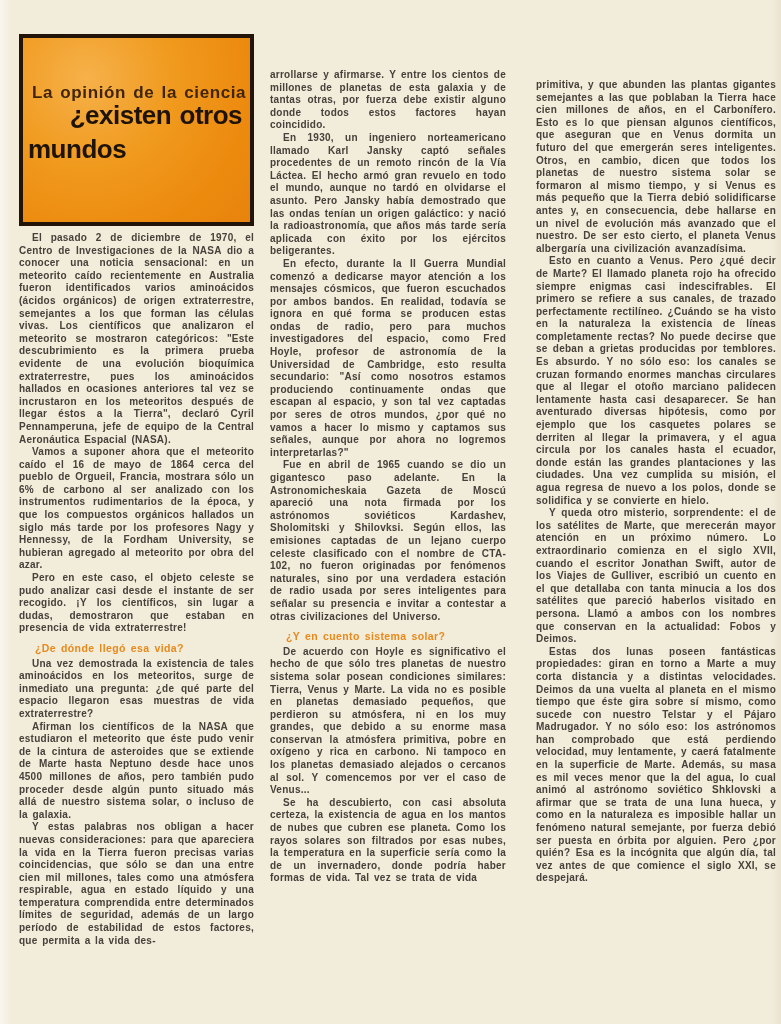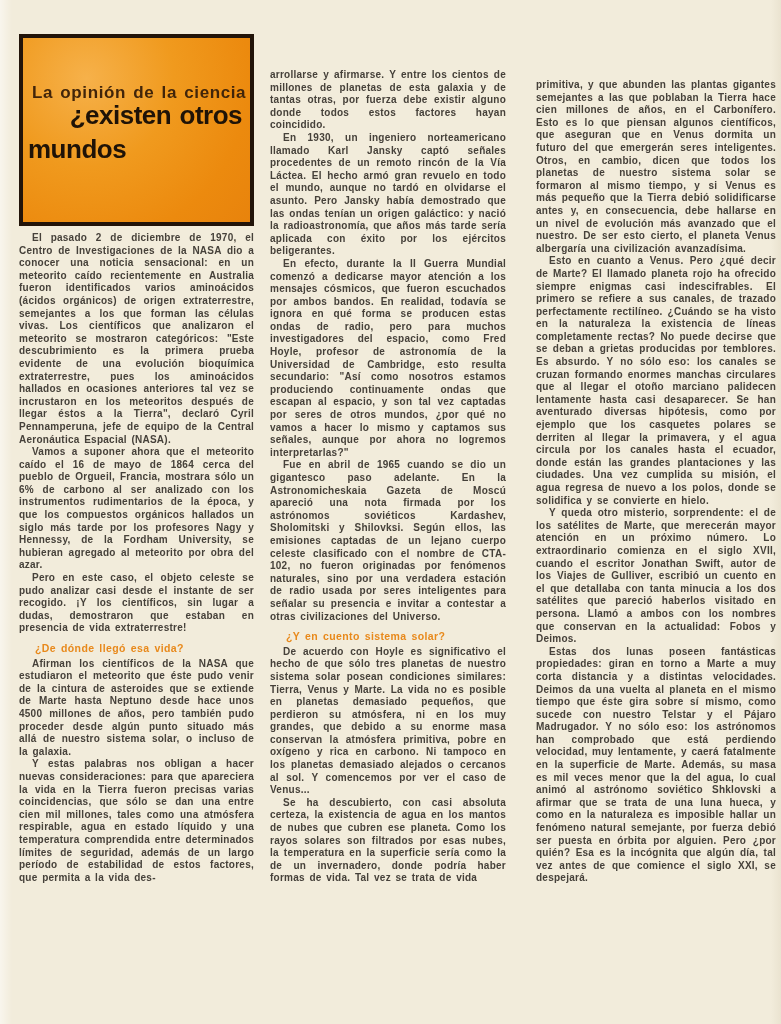--- a/index.html
+++ b/index.html
@@ -83,20 +83,21 @@
       <div class="box-title">
         <span class="t-line">¿existen otros</span>
         <span class="t-line">mundos</span>
       </div>
     </div>
     <div>
         <p class="para">El pasado 2 de diciembre de 1970, el Centro de Investigaciones de la NASA dio a conocer una noticia sensacional: en un meteorito caído recientemente en Australia fueron identificados varios aminoácidos (ácidos orgánicos) de origen extraterrestre, semejantes a los que forman las células vivas. Los científicos que analizaron el meteorito se mostraron categóricos: "Este descubrimiento es la primera prueba evidente de una evolución bioquímica extraterrestre, pues los aminoácidos hallados en ocasiones anteriores tal vez se incrustaron en los meteoritos después de llegar éstos a la Tierra", declaró Cyril Pennamperuna, jefe de equipo de la Central Aeronáutica Espacial (NASA).</p>
         <p class="para">Vamos a suponer ahora que el meteorito caído el 16 de mayo de 1864 cerca del pueblo de Orgueil, Francia, mostrara sólo un 6% de carbono al ser analizado con los instrumentos rudimentarios de la época, y que los compuestos orgánicos hallados un siglo más tarde por los profesores Nagy y Hennessy, de la Fordham University, se hubieran agregado al meteorito por obra del azar.</p>
         <p class="para">Pero en este caso, el objeto celeste se pudo analizar casi desde el instante de ser recogido. ¡Y los científicos, sin lugar a dudas, demostraron que estaban en presencia de vida extraterrestre!</p>
         <div class="subhead">¿De dónde llegó esa vida?</div>
+        <p class="para">Una vez demostrada la existencia de tales aminoácidos en los meteoritos, surge de inmediato una pregunta: ¿de qué parte del espacio llegaron esas muestras de vida extraterrestre?</p>
         <p class="para">Afirman los científicos de la NASA que estudiaron el meteorito que éste pudo venir de la cintura de asteroides que se extiende de Marte hasta Neptuno desde hace unos 4500 millones de años, pero también pudo proceder desde algún punto situado más allá de nuestro sistema solar, o incluso de la galaxia.</p>
         <p class="para">Y estas palabras nos obligan a hacer nuevas consideraciones: para que apareciera la vida en la Tierra fueron precisas varias coincidencias, que sólo se dan una entre cien mil millones, tales como una atmósfera respirable, agua en estado líquido y una temperatura comprendida entre determinados límites de seguridad, además de un largo período de estabilidad de estos factores, que permita a la vida des-</p>
       </div>
   </div>
 
   <div class="col col2">
     <div>
         <p class="para noindent">arrollarse y afirmarse. Y entre los cientos de millones de planetas de esta galaxia y de tantas otras, por fuerza debe existir alguno donde todos estos factores hayan coincidido.</p>
         <p class="para">En 1930, un ingeniero norteamericano llamado Karl Jansky captó señales procedentes de un remoto rincón de la Vía Láctea. El hecho armó gran revuelo en todo el mundo, aunque no tardó en olvidarse el asunto. Pero Jansky había demostrado que las ondas tenían un origen galáctico: y nació la radioastronomía, que años más tarde sería aplicada con éxito por los ejércitos beligerantes.</p>
         <p class="para">En efecto, durante la II Guerra Mundial comenzó a dedicarse mayor atención a los mensajes cósmicos, que fueron escuchados por ambos bandos. En realidad, todavía se ignora en qué forma se producen estas ondas de radio, pero para muchos investigadores del espacio, como Fred Hoyle, profesor de astronomía de la Universidad de Cambridge, esto resulta secundario: "Así como nosotros estamos produciendo continuamente ondas que escapan al espacio, y son tal vez captadas por seres de otros mundos, ¿por qué no vamos a hacer lo mismo y captamos sus señales, aunque por ahora no logremos interpretarlas?"</p>

